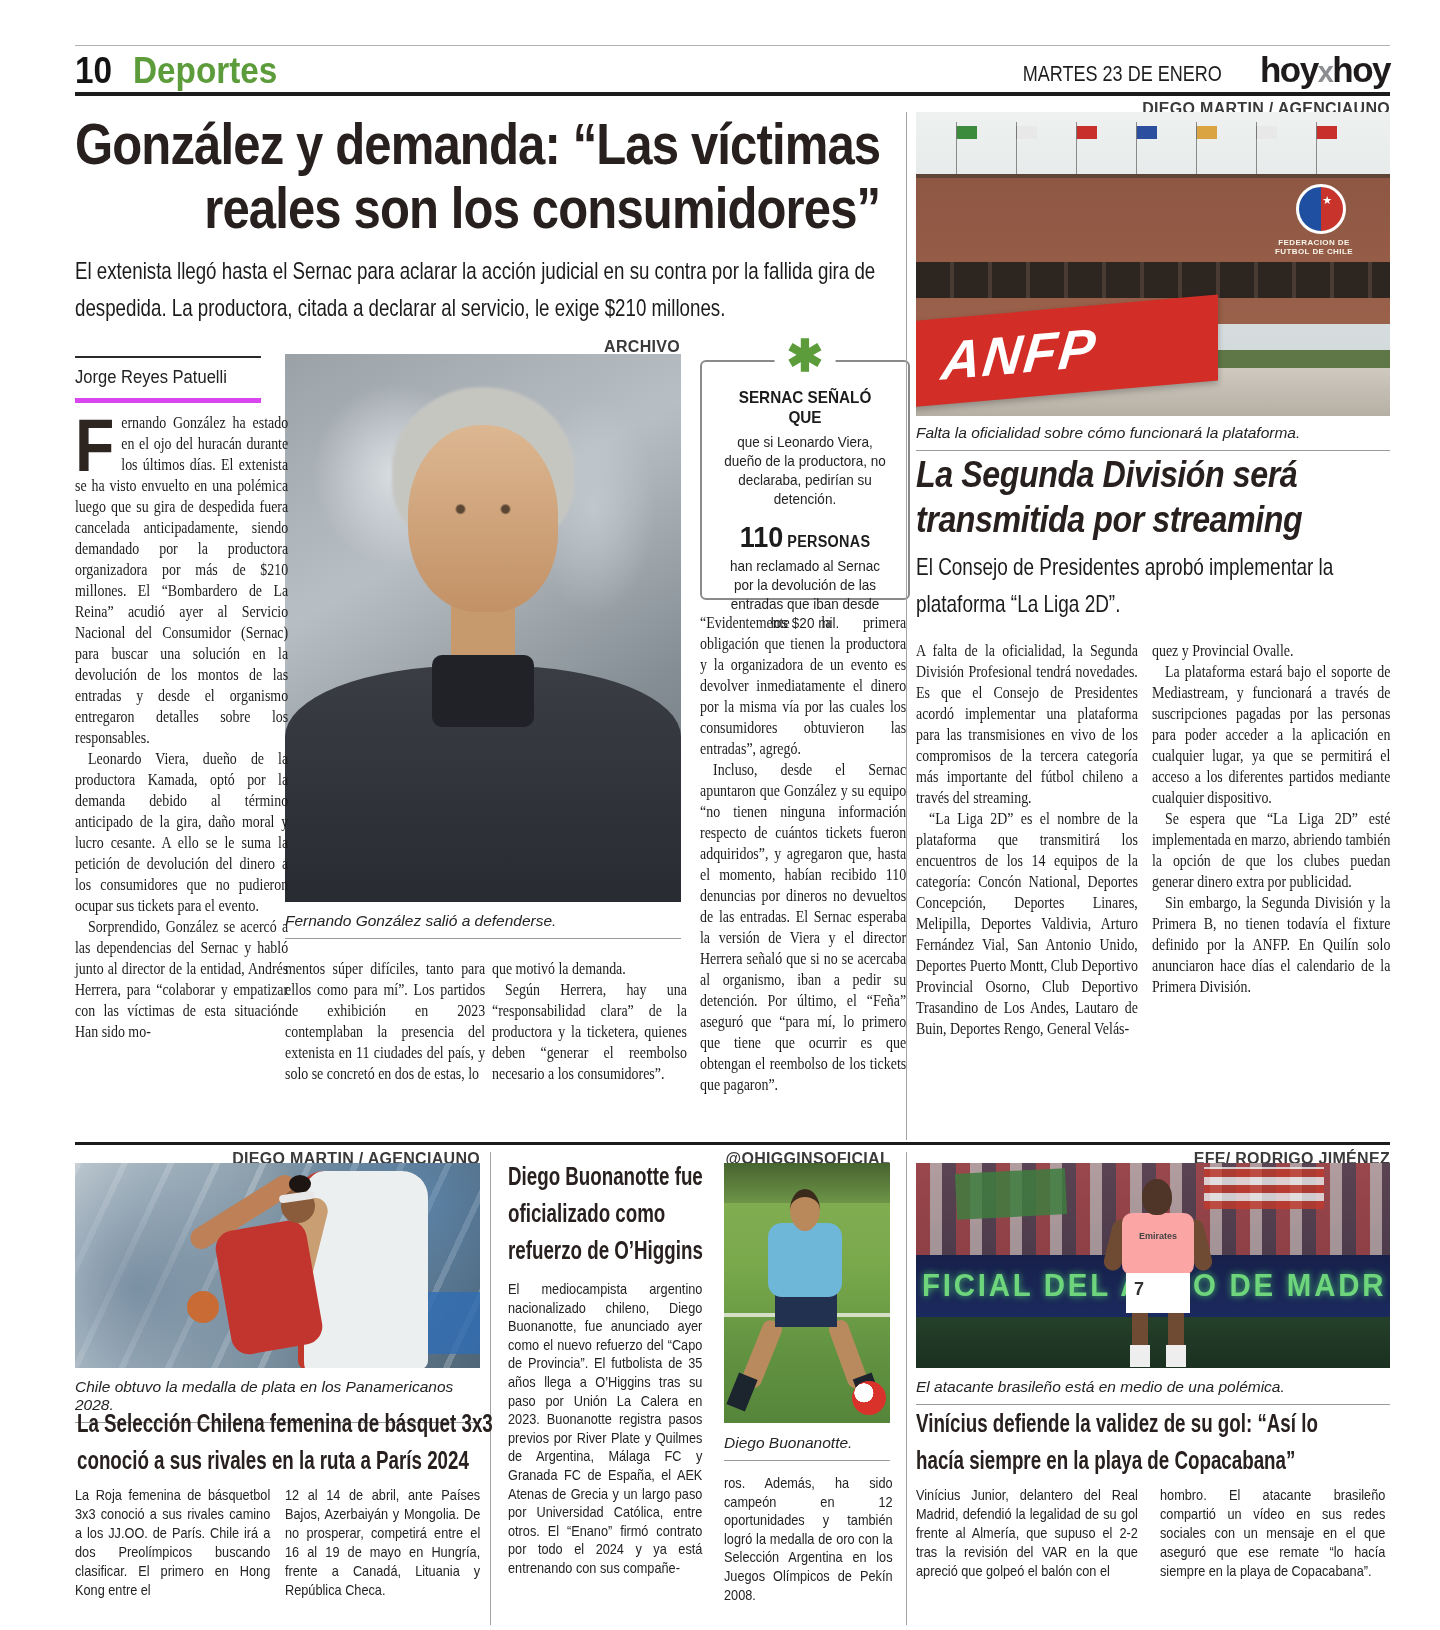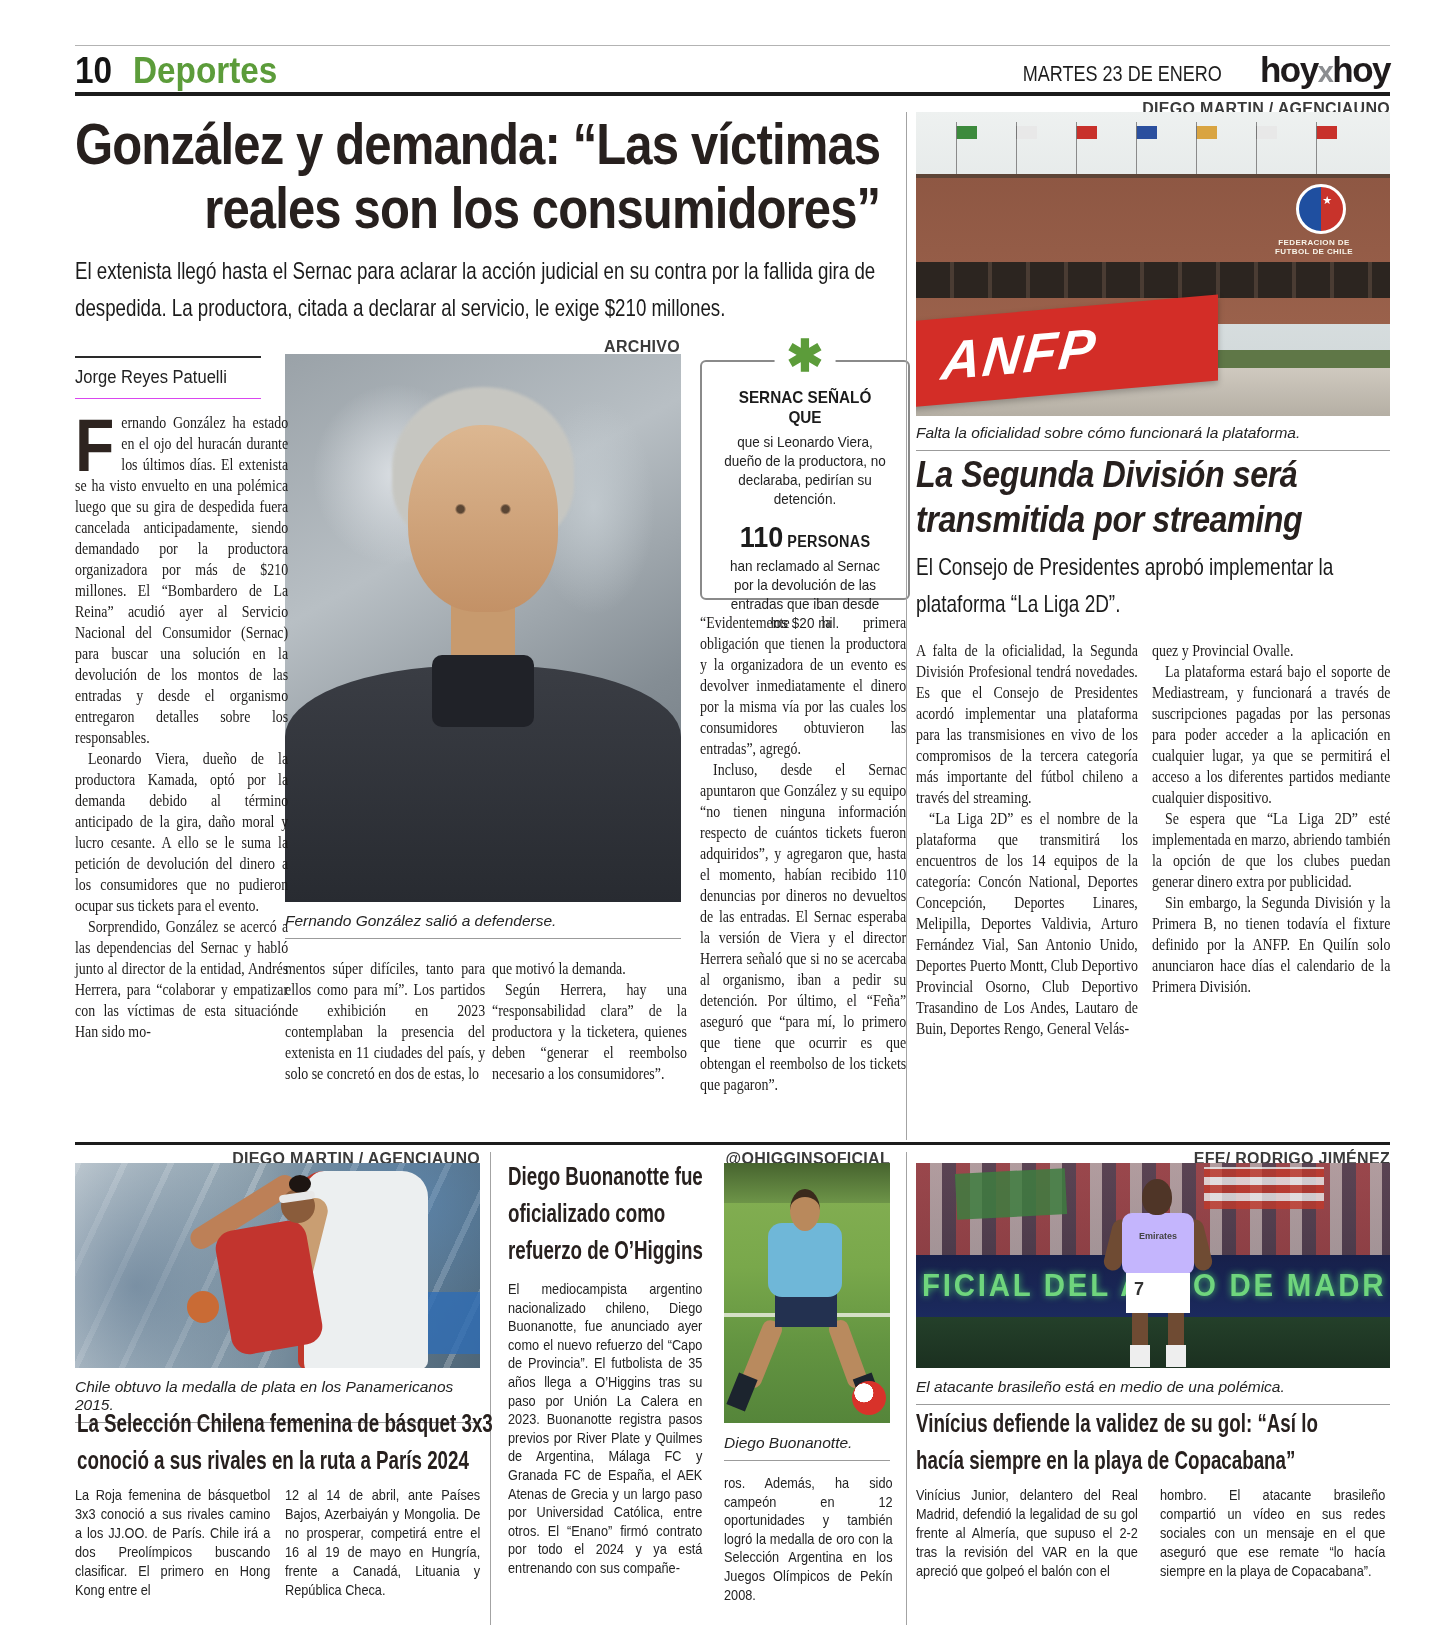--- a/index.html
+++ b/index.html
@@ -33,21 +33,21 @@
   .sbod p{margin:0;}
   .dcap{float:left;font-family:"Liberation Sans",sans-serif;font-weight:bold;font-size:74px;line-height:58px;
         padding:5px 8px 0 0;color:#2e2420;}
   
   #hdr-num{left:75px;top:50px;font-size:37px;font-weight:bold;color:#141414;transform:scaleX(.9);transform-origin:0 0;}
   #hdr-sec{left:133px;top:50px;font-size:37px;font-weight:bold;color:#5c9c3a;transform:scaleX(.9);transform-origin:0 0;}
   #hdr-date{right:218px;top:61px;font-size:22px;color:#1d1d1d;transform:scaleX(.82);transform-origin:100% 0;white-space:nowrap;}
   #hdr-logo{right:50px;top:50px;font-size:35px;font-weight:bold;letter-spacing:-1.5px;color:#1f1b1c;white-space:nowrap;}
   #hdr-logo .lx{color:#8b8d90;font-size:29px;}
   
-  #byl{left:75px;top:356px;width:186px;border-top:2px solid #2a2a2a;border-bottom:1px solid #d946ef;padding:9px 0 10px 0;}
+  #byl{left:75px;top:356px;width:186px;border-top:2px solid #2a2a2a;border-bottom:5px solid #d946ef;padding:9px 0 10px 0;}
   #byl .nm{font-size:18px;color:#222;transform:scaleX(.92);transform-origin:0 0;display:block;}
   
   #fb{left:700px;top:360px;width:206px;height:236px;border:2px solid #8a8a8a;border-radius:6px;}
   #fb .ast{position:absolute;top:-30px;left:50%;transform:translateX(-50%);background:#fff;padding:0 12px;
            font-size:44px;line-height:48px;color:#5c9c3a;font-weight:bold;}
   #fb .inner{padding:26px 10px 8px 10px;text-align:center;transform:scaleX(.9);transform-origin:50% 0;}
   .fbti{font-weight:bold;font-size:17px;color:#1c1c1c;margin-bottom:4px;}
   .fbt{font-size:15px;line-height:19px;color:#222;}
   .fbnumrow{margin-top:12px;margin-bottom:2px;}
   .fbnum{font-size:30px;font-weight:bold;color:#1c1c1c;}
@@ -123,21 +123,21 @@
   .vi-flag{left:40px;top:8px;width:110px;height:46px;background:#3e7d3f;opacity:.85;transform:rotate(-3deg);}
   .vi-flag2{right:66px;top:4px;width:120px;height:42px;opacity:.8;
             background:repeating-linear-gradient(0deg,#c0392b 0 8px,#eee 8px 16px);}
   .vi-led{left:0;top:92px;width:100%;height:62px;background:linear-gradient(#17204a,#1b2a5e);}
   .vi-ledL{left:6px;top:12px;font-weight:bold;font-size:32px;color:#6fd57d;letter-spacing:3px;
            text-shadow:0 0 8px rgba(80,220,110,.8);transform:scaleX(.92);transform-origin:0 0;}
   .vi-ledR{right:4px;top:12px;font-weight:bold;font-size:32px;color:#6fd57d;letter-spacing:3px;
            text-shadow:0 0 8px rgba(80,220,110,.8);transform:scaleX(.92);transform-origin:100% 0;}
   .vi-pitch{left:0;top:154px;width:100%;height:51px;background:linear-gradient(#24402a,#1b3020);}
   .vi-head{left:226px;top:16px;width:30px;height:36px;background:#4f3527;border-radius:50% 50% 45% 45%;}
-  .vi-shirt{left:206px;top:50px;width:72px;height:62px;background:#c4b5fd;border-radius:10px;}
+  .vi-shirt{left:206px;top:50px;width:72px;height:62px;background:#fca5a5;border-radius:10px;}
   .vi-spon{position:absolute;left:0;top:18px;width:100%;font-size:9px;font-weight:bold;color:#444;text-align:center;}
   .vi-armL{left:192px;top:56px;width:18px;height:52px;background:#6f4b33;border-radius:9px;transform:rotate(14deg);}
   .vi-armR{left:274px;top:56px;width:18px;height:52px;background:#6f4b33;border-radius:9px;transform:rotate(-14deg);}
   .vi-shorts{left:210px;top:110px;width:64px;height:40px;background:#ffffff;}
   .vi-num{position:absolute;left:8px;top:6px;font-size:18px;font-weight:bold;color:#333;}
   .vi-legL{left:216px;top:150px;width:16px;height:34px;background:#6f4b33;}
   .vi-legR{left:252px;top:150px;width:16px;height:34px;background:#6f4b33;}
   .vi-sockL{left:214px;top:182px;width:20px;height:22px;background:#eeeeee;}
   .vi-sockR{left:250px;top:182px;width:20px;height:22px;background:#eeeeee;}
 </style>
@@ -263,21 +263,21 @@
     <div class="bk-banner"></div>
     <div class="bk-p2"></div>
     <div class="bk-p2arm"></div>
     <div class="bk-arm"></div>
     <div class="bk-body"></div>
     <div class="bk-head"></div>
     <div class="bk-bun"></div>
     <div class="bk-band"></div>
     <div class="bk-ball"></div>
   </div>
-  <div class="abs cap" style="left:75px;top:1372px;width:405px;">Chile obtuvo la medalla de plata en los Panamericanos 2015.</div>
+  <div class="abs cap" style="left:75px;top:1372px;width:405px;">Chile obtuvo la medalla de plata en los Panamericanos 2028.</div>
   <div class="abs" style="left:77px;top:1405px;">
     <div class="h3line">La Selección Chilena femenina de básquet 3x3</div>
     <div class="h3line">conoció a sus rivales en la ruta a París 2024</div>
   </div>
   <div class="abs sbod" style="left:75px;top:1486px;width:227px;">
     <p>La Roja femenina de básquetbol 3x3 conoció a sus rivales camino a los JJ.OO. de París. Chile irá a dos Preolímpicos buscando clasificar. El primero en Hong Kong entre el</p>
   </div>
   <div class="abs sbod" style="left:285px;top:1486px;width:227px;">
     <p>12 al 14 de abril, ante Países Bajos, Azerbaiyán y Mongolia. De no prosperar, competirá entre el 16 al 19 de mayo en Hungría, frente a Canadá, Lituania y República Checa.</p>
   </div>

